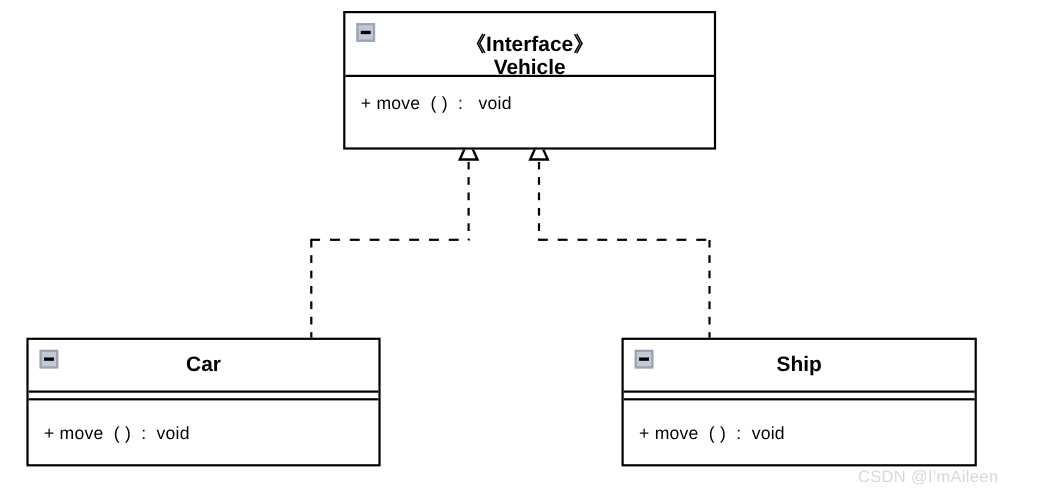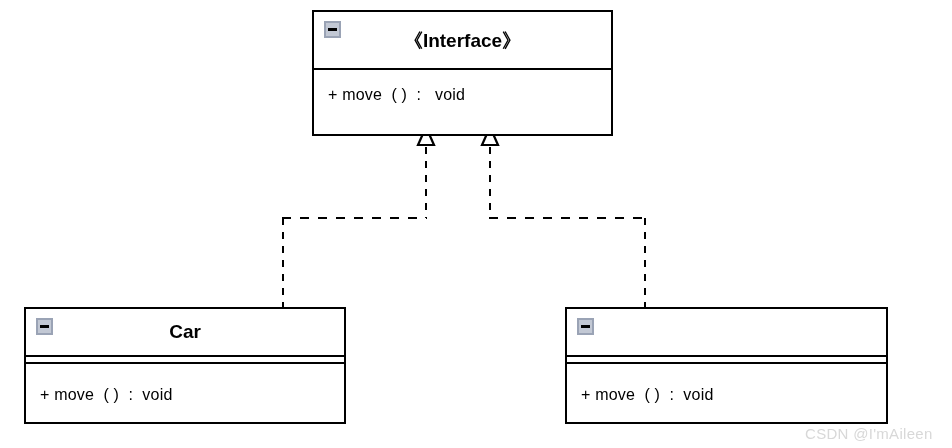--- a/index.html
+++ b/index.html
@@ -134,27 +134,28 @@
     <div class="dash v" style="left:489px; top:147px; width:2px; height:71px;"></div>
 
     <svg width="40" height="24" viewBox="0 0 40 24" style="position:absolute; left:406px; top:125px;">
       <polygon points="20,2 28,20 12,20" fill="#ffffff" stroke="#000000" stroke-width="2.2"></polygon>
     </svg>
     <svg width="40" height="24" viewBox="0 0 40 24" style="position:absolute; left:470px; top:125px;">
       <polygon points="20,2 28,20 12,20" fill="#ffffff" stroke="#000000" stroke-width="2.2"></polygon>
     </svg>
   </div>
 
-  <div class="uml-box" style="left:312px; top:10px; width:301px; height:126px;">
+  <div class="uml-box" style="left:312px; top:10px; width:339px; height:126px;">
     <div class="uml-header">
 
       <div class="collapse-icon" style="left:10px; top:9px;"></div>
 
       <div class="uml-title-block" style="top:18px;">
         <div class="stereotype">《Interface》</div>
+        <div class="classname">Vehicle</div>
       </div>
 
       <div class="divider" style="top:56px;"></div>
 
       <div class="ops" style="top:74px;">+ move  ( )  :   void</div>
     </div>
   </div>
 
   <div class="uml-box" style="left:24px; top:307px; width:322px; height:117px;">
     <div class="uml-header">
@@ -170,23 +171,26 @@
 
       <div class="ops" style="top:77px;">+ move  ( )  :  void</div>
     </div>
   </div>
 
   <div class="uml-box" style="left:565px; top:307px; width:323px; height:117px;">
     <div class="uml-header">
 
       <div class="collapse-icon" style="left:10px; top:9px;"></div>
 
+      <div class="uml-title-block" style="top:12px;">
+        <div class="classname">Ship</div>
+      </div>
 
       <div class="divider double" style="top:46px;"></div>
       <div class="divider double" style="top:53px;"></div>
 
       <div class="ops" style="top:77px;">+ move  ( )  :  void</div>
     </div>
   </div>
 
-  <div class="watermark" style="left:805px; top:425px;">CSDN @I'mAileen</div>
+  <div class="watermark" style="left:780px; top:425px;">CSDN @I'mAileen</div>
 
 </div>
 
 </body></html>

